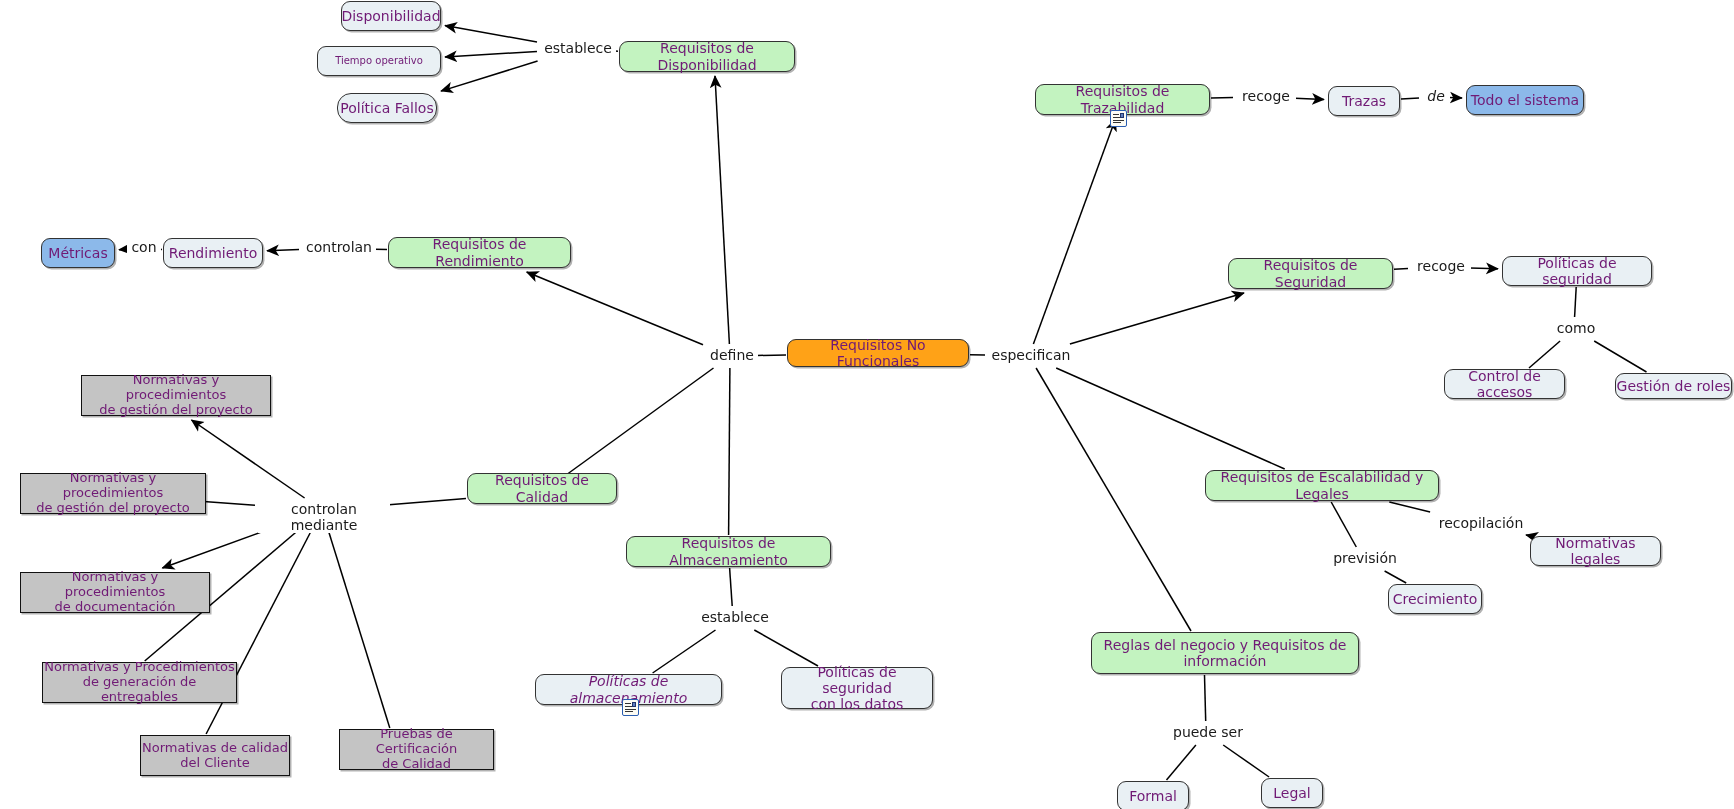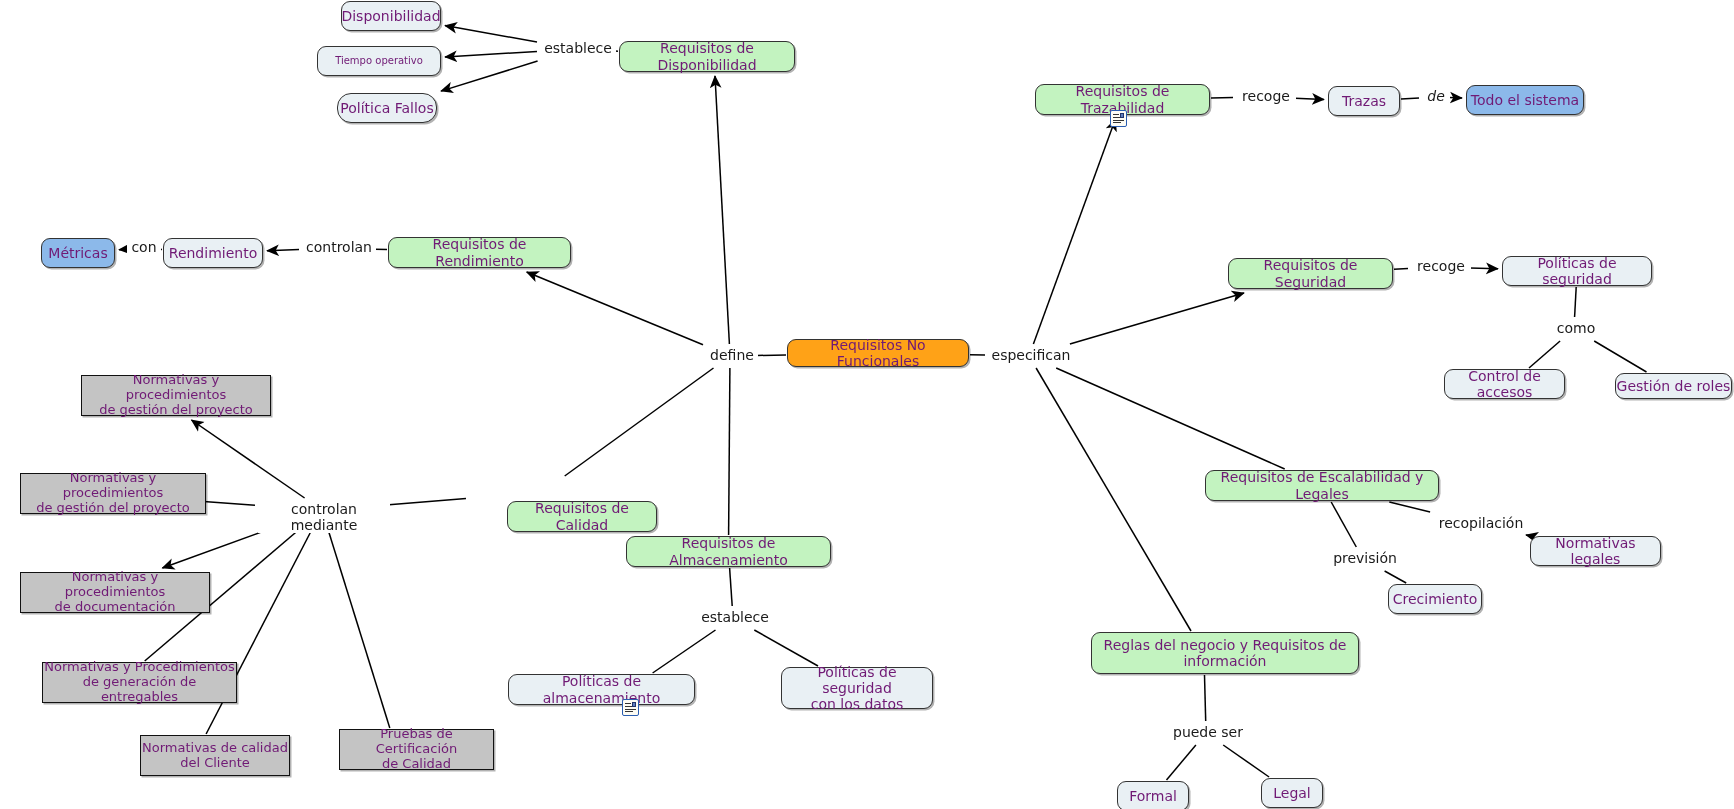--- a/index.html
+++ b/index.html
@@ -107,23 +107,23 @@
       <div class="node rect c-grey" style="left: 0px; top: 473px; width: 186px; height: 41px; font-size: 13px;">Normativas y procedimientos
 de gestión del proyecto</div>
       <div class="node rect c-grey" style="left: 0px; top: 572px; width: 190px; height: 41px; font-size: 13px;">Normativas y procedimientos
 de documentación</div>
       <div class="node rect c-grey" style="left: 22px; top: 662px; width: 195px; height: 41px; font-size: 13px;">Normativas y Procedimientos
 de generación de entregables</div>
       <div class="node rect c-grey" style="left: 120px; top: 735px; width: 150px; height: 41px; font-size: 13px;">Normativas de calidad
 del Cliente</div>
       <div class="node rect c-grey" style="left: 319px; top: 729px; width: 155px; height: 41px; font-size: 13px;">Pruebas de Certificación
 de Calidad</div>
-      <div class="node rounded c-green" style="left: 467px; top: 501px; width: 150px; height: 31px; font-size: 14px; margin-left: 40px;">Requisitos de Calidad</div>
+      <div class="node rounded c-green" style="left: 467px; top: 473px; width: 150px; height: 31px; font-size: 14px;">Requisitos de Calidad</div>
       <div class="node rounded c-green" style="left: 626px; top: 536px; width: 205px; height: 31px; font-size: 14px;">Requisitos de Almacenamiento</div>
-      <div class="node rounded c-grey-blue" style="left: 508px; top: 674px; width: 187px; height: 31px; font-size: 14px;">Políticas de almacenamiento</div>
+      <div class="node rounded c-grey-blue" style="left: 535px; top: 674px; width: 187px; height: 31px; font-size: 14px; font-style: italic;">Políticas de almacenamiento</div>
       <div class="node rounded c-grey-blue" style="left: 781px; top: 667px; width: 152px; height: 42px; font-size: 14px;">Políticas de seguridad
 con los datos</div>
       <div class="node rounded c-green" style="left: 1205px; top: 470px; width: 234px; height: 31px; font-size: 14px;">Requisitos de Escalabilidad y Legales</div>
       <div class="node rounded c-grey-blue" style="left: 1530px; top: 536px; width: 131px; height: 30px; font-size: 14px;">Normativas legales</div>
       <div class="node rounded c-grey-blue" style="left: 1388px; top: 584px; width: 94px; height: 30px; font-size: 14px;">Crecimiento</div>
       <div class="node rounded c-green" style="left: 1091px; top: 632px; width: 268px; height: 42px; font-size: 14px;">Reglas del negocio y Requisitos de
 información</div>
       <div class="node rounded c-grey-blue" style="left: 1117px; top: 781px; width: 72px; height: 30px; font-size: 14px;">Formal</div>
       <div class="node rounded c-grey-blue" style="left: 1261px; top: 778px; width: 62px; height: 30px; font-size: 14px;">Legal</div>
     </div>

